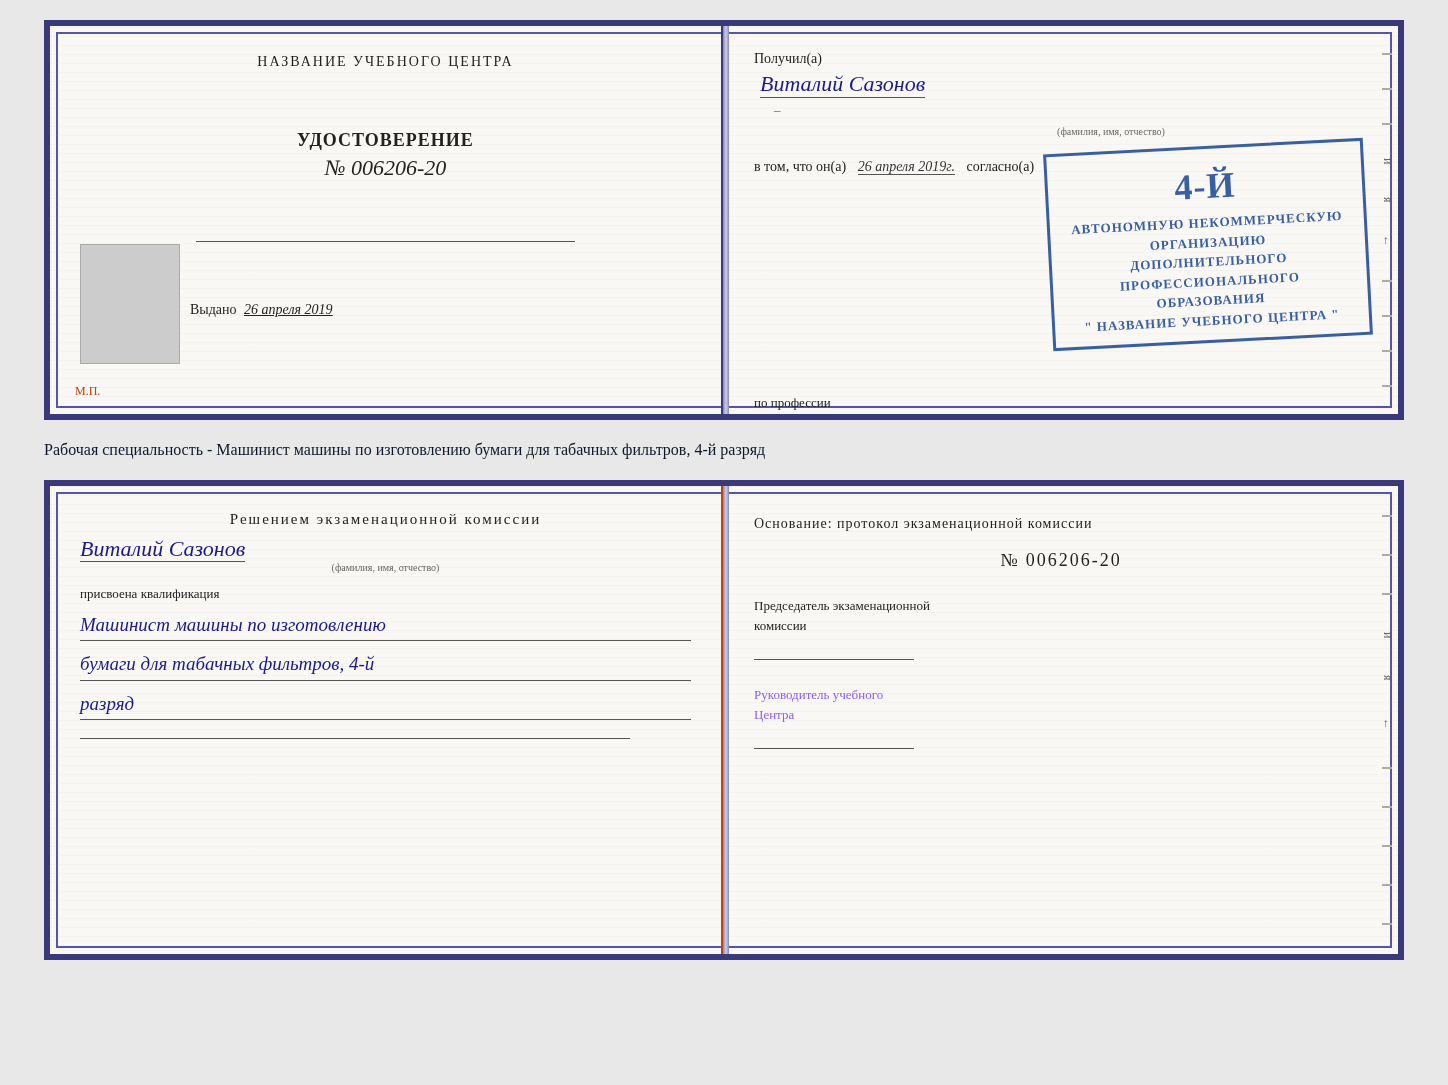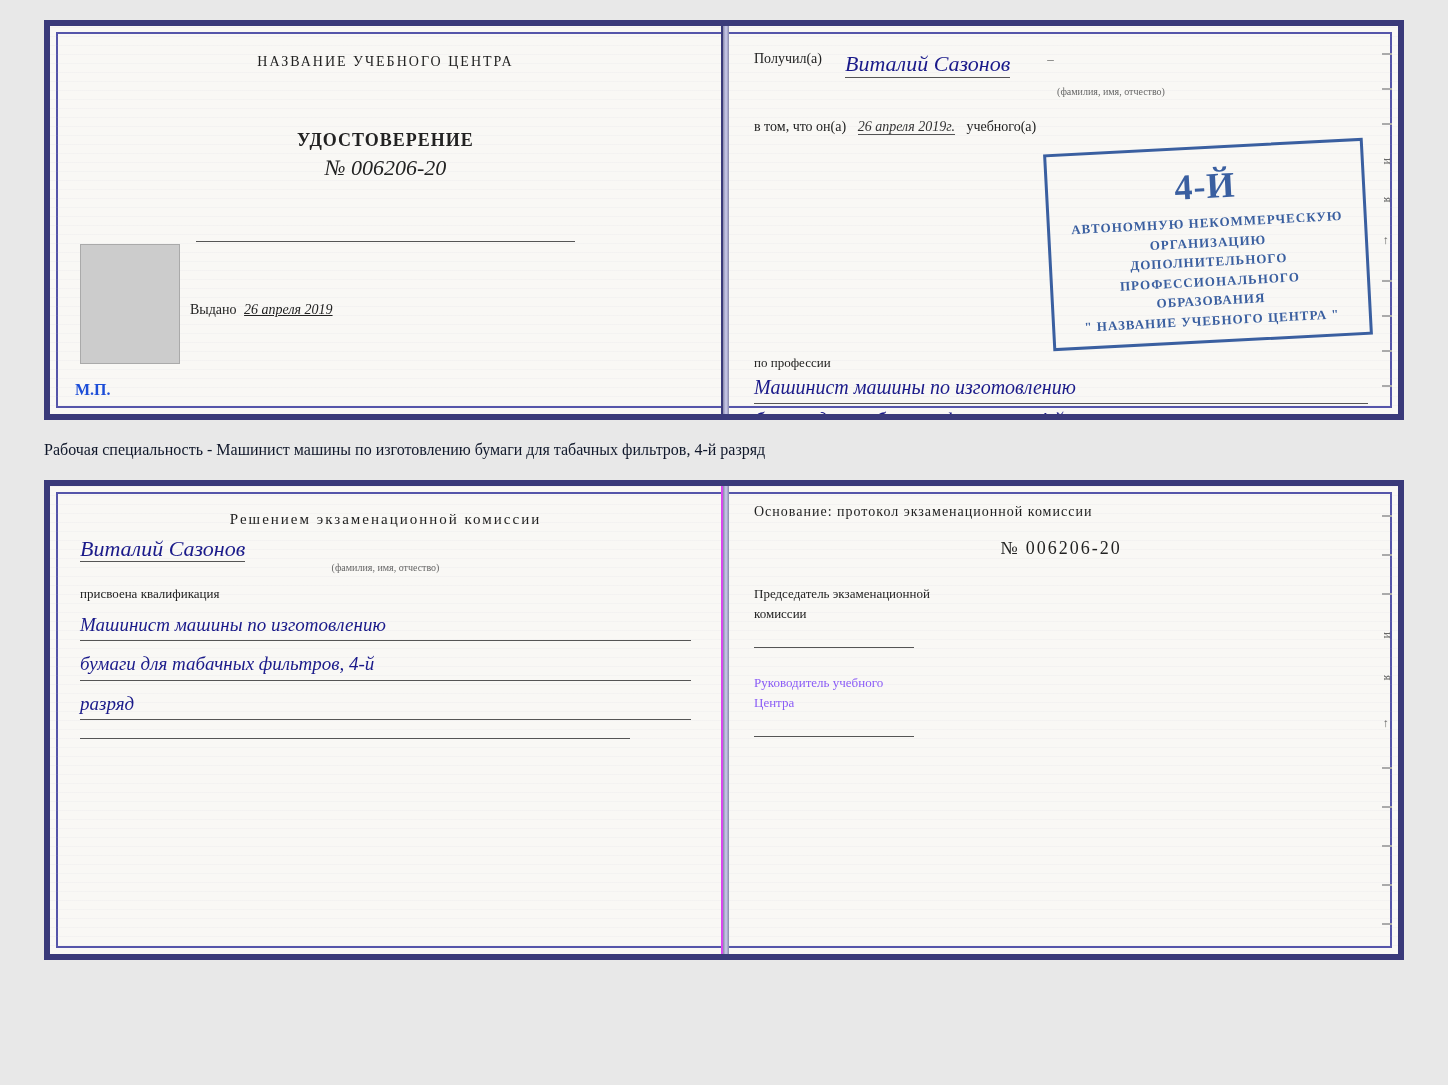--- a/index.html
+++ b/index.html
@@ -76,23 +76,22 @@
       font-size: 14px;
       color: #222;
       margin-top: auto;
       margin-bottom: 10px;
     }
 
     .mp-label {
       position: absolute;
       bottom: 15px;
       left: 25px;
-      font-size: 16px;
-      color: #1d4ed8;
-      font-weight: bold;
+      font-size: 12px;
+      color: #c2410c;
     }
 
     .photo-placeholder {
       width: 100px;
       height: 120px;
       background: #ccc;
       border: 1px solid #aaa;
       position: absolute;
       bottom: 50px;
       left: 30px;
@@ -106,22 +105,23 @@
       display: flex;
       flex-direction: column;
       gap: 10px;
     }
 
     .poluchil-row {
       font-size: 14px;
       color: #222;
       display: flex;
       align-items: flex-start;
-      gap: 17px;
+      gap: 4px;
       flex-wrap: wrap;
+      flex-direction: column;
     }
 
     .handwritten-name {
       font-family: 'Brush Script MT', cursive, Georgia, serif;
       font-size: 22px;
       color: #1a1a8a;
       font-style: italic;
       border-bottom: 1px solid #555;
     }
 
@@ -233,21 +233,21 @@
       content: '';
       position: absolute;
       top: 0; left: 0; right: 0; bottom: 0;
       border: 2px solid #5555aa;
       margin: 6px;
       pointer-events: none;
     }
 
     .cert-bottom-left {
       width: 50%;
-      border-right: 3px solid #d946ef;
+      border-right: 3px solid #c2410c;
       padding: 25px 30px;
       display: flex;
       flex-direction: column;
       gap: 8px;
     }
 
     .resheniyem-text {
       font-size: 15px;
       letter-spacing: 2px;
       color: #222;
@@ -284,21 +284,21 @@
       margin-top: 15px;
     }
 
     .dopusk-italic {
       font-style: italic;
       text-decoration: underline;
     }
 
     .cert-bottom-right {
       width: 50%;
-      padding: 18px 30px;
+      padding: 30px 30px;
       display: flex;
       flex-direction: column;
       gap: 10px;
       position: relative;
     }
 
     .osnovanie-text {
       font-size: 14px;
       letter-spacing: 1px;
       color: #222;
@@ -412,21 +412,21 @@
     <div class="poluchil-row">
       <span>Получил(а)</span>
       <span class="handwritten-name" style="margin-left:6px;">Виталий Сазонов</span>
       <span style="margin-left: 20px; font-size:13px; color:#555;">–</span>
     </div>
     <span class="small-label" style="margin-left:100px; margin-top:-2px;">(фамилия, имя, отчество)</span>
 
     <div class="vtom-row" style="margin-top:12px;">
       <span>в том, что он(а)</span>
       <span class="handwritten-date" style="margin:0 8px;">26 апреля 2019г.</span>
-      <span>учебного(а)</span>
+      <span>согласно(а)</span>
     </div>
 
     <div class="stamp-box">
       <span class="stamp-number">4-й</span>
       <div>АВТОНОМНУЮ НЕКОММЕРЧЕСКУЮ ОРГАНИЗАЦИЮ</div>
       <div>ДОПОЛНИТЕЛЬНОГО ПРОФЕССИОНАЛЬНОГО ОБРАЗОВАНИЯ</div>
       <div>" НАЗВАНИЕ УЧЕБНОГО ЦЕНТРА "</div>
     </div>
 
     <div style="margin-top: 200px;">

